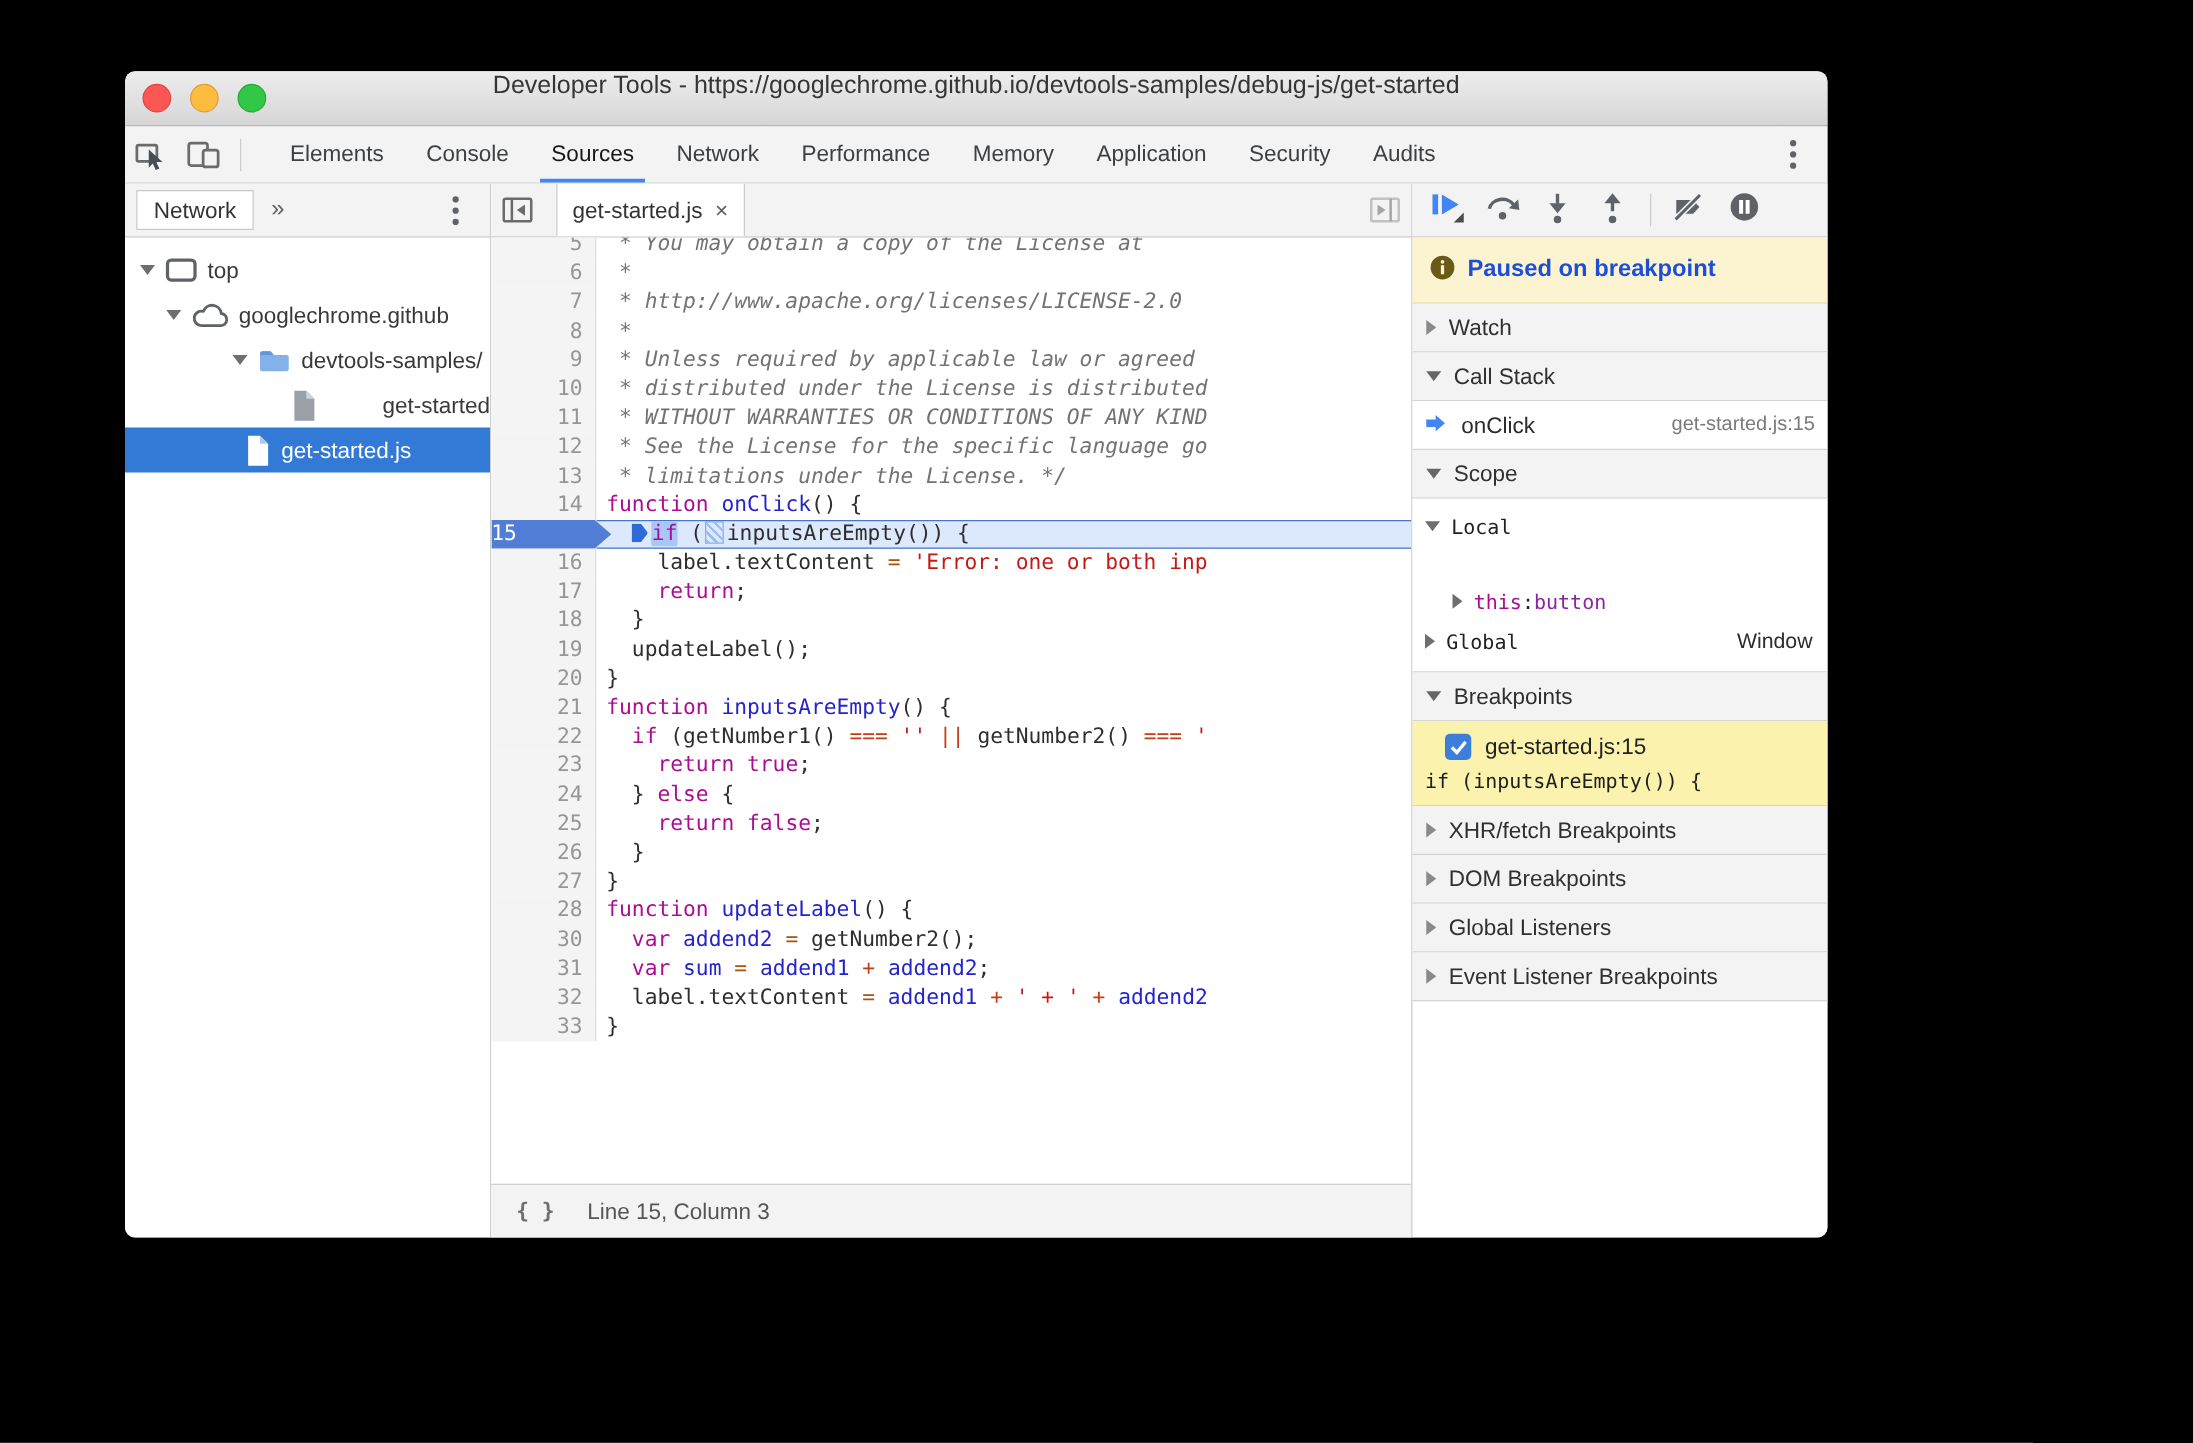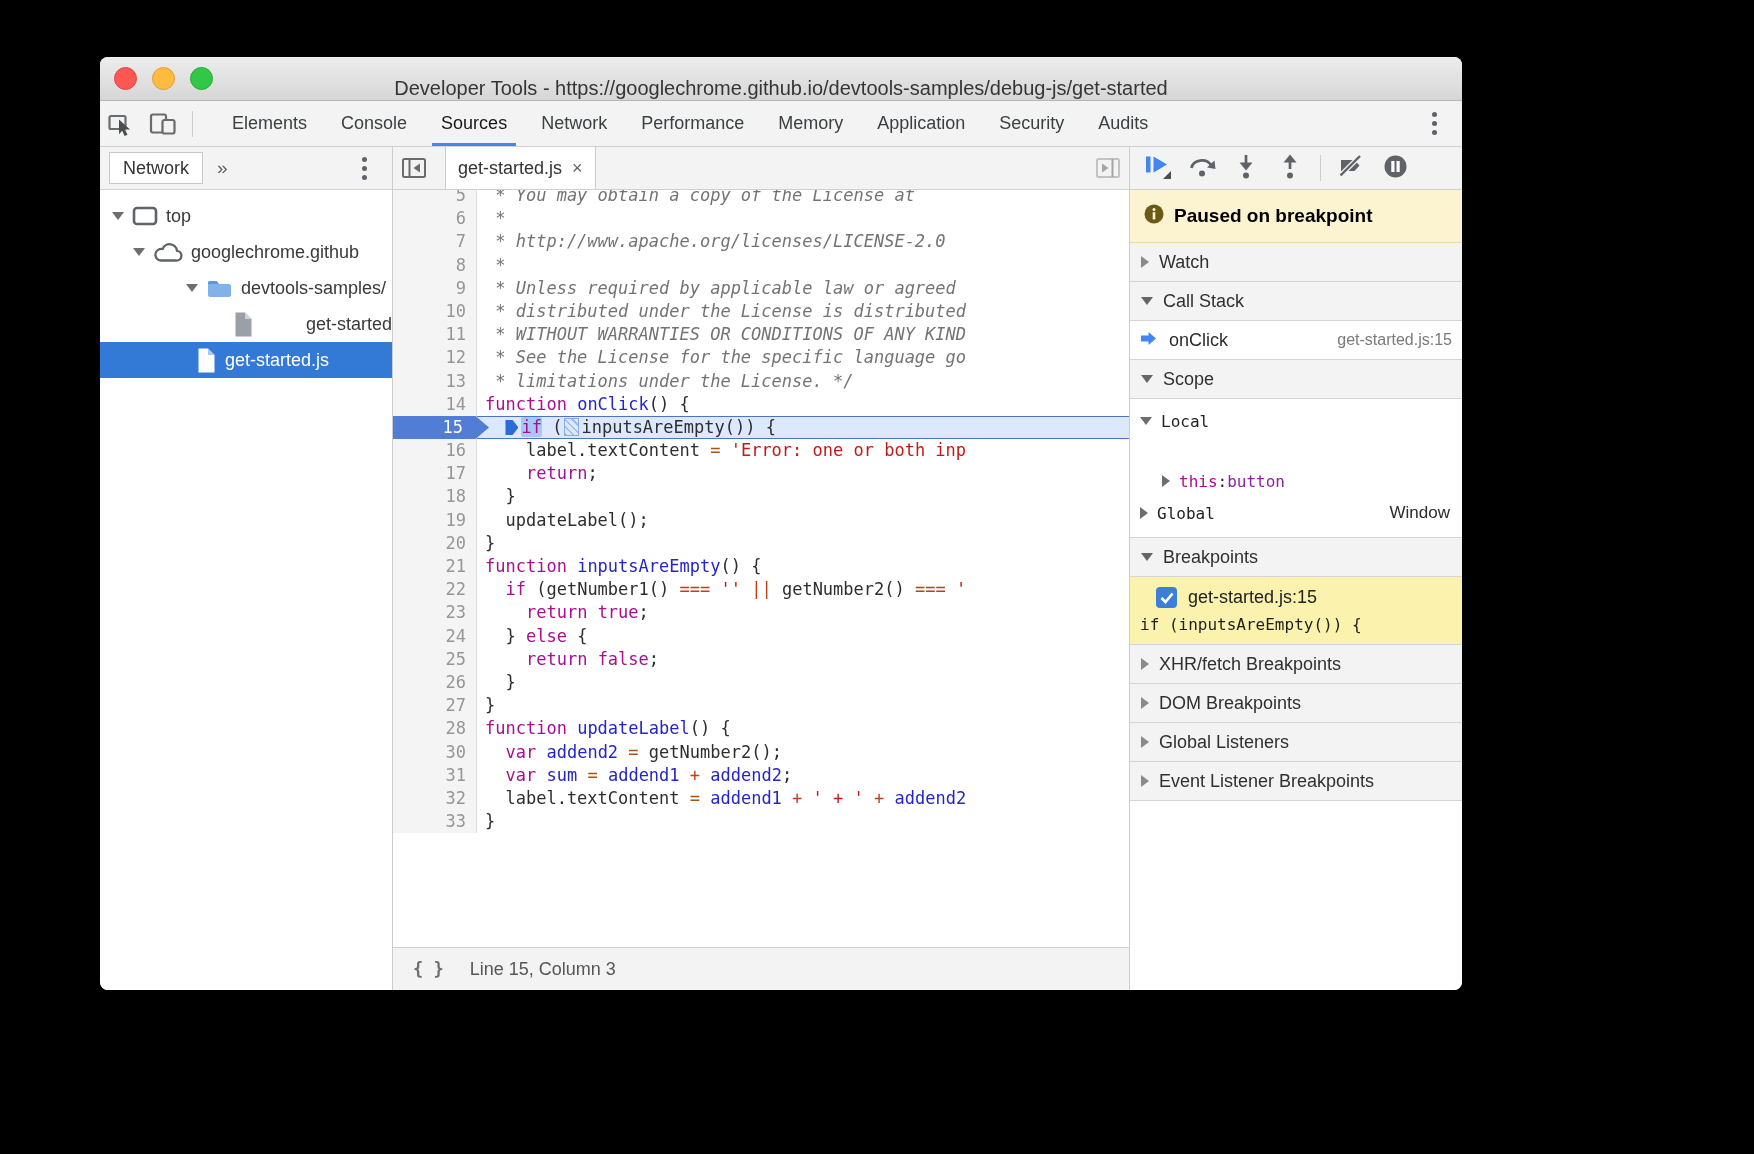--- a/index.html
+++ b/index.html
@@ -3,21 +3,21 @@
 <meta charset="utf-8">
 <style>
   html,body{margin:0;padding:0;background:#000;}
   .stage{position:relative;width:1754px;height:1154px;background:#000;overflow:hidden;
          font-family:"Liberation Sans",sans-serif;}
   .window{position:absolute;left:100px;top:57px;width:1362px;height:933px;background:#fff;
           border-radius:8px;overflow:hidden;display:flex;flex-direction:column;
           box-shadow:0 18px 50px rgba(0,0,0,.55);}
   
   .titlebar{height:43px;flex:0 0 43px;background:linear-gradient(#ededed,#d6d6d6);
-            border-bottom:1px solid #b6b6b6;position:relative;display:flex;align-items:flex-end;justify-content:center;}
+            border-bottom:1px solid #b6b6b6;position:relative;display:flex;align-items:flex-start;justify-content:center;}
   .lights{position:absolute;left:14px;top:0;height:100%;display:flex;align-items:center;gap:15px;}
   .light{width:21px;height:21px;border-radius:50%;}
   .light.red{background:#fc5753;border:1px solid #df4744;}
   .light.yellow{background:#fdbc40;border:1px solid #de9f34;}
   .light.green{background:#33c748;border:1px solid #27aa35;}
   .title{font-size:20px;color:#353535;}
   
   .main-toolbar{height:45px;flex:0 0 45px;background:#f3f3f3;border-bottom:1px solid #d0d0d0;
                 display:flex;align-items:center;}
   .tbtn{width:42px;height:45px;display:flex;align-items:center;justify-content:center;}
@@ -56,21 +56,21 @@
   .close-x{margin-left:10px;color:#5f6368;font-size:18px;}
   .code{flex:1;overflow:hidden;position:relative;font-family:"DejaVu Sans Mono",monospace;font-size:17px;}
   .code-inner{margin-top:-6px;}
   .code-row{display:flex;height:23.2px;line-height:23.2px;white-space:pre;}
   .gutter{width:84px;flex:0 0 84px;background:#f4f4f4;border-right:1px solid #ddd;
           text-align:right;padding-right:10px;box-sizing:border-box;color:#969696;position:relative;}
   .code-text{padding-left:8px;flex:1;color:#2e2e2e;overflow:hidden;}
   .code-row.current .code-text{background:#dce8fb;
       box-shadow:inset 0 1px 0 0 #4a74c9, inset 0 -1px 0 0 #4a74c9;}
   .gutter-tag{position:absolute;left:0;top:0;bottom:0;width:96px;background:#527dd6;color:#fff;
-      clip-path:polygon(0 0,86% 0,100% 50%,86% 100%,0 100%);text-align:right;padding-right:26px;box-sizing:border-box;}
+      clip-path:polygon(0 0,86% 0,100% 50%,86% 100%,0 100%);text-align:left;padding-right:26px;box-sizing:border-box;}
   .c-cm{color:#737373;font-style:italic;}
   .c-kw{color:#aa0d91;}
   .c-kwh{color:#aa0d91;background:#a8c7f7;border-radius:2px;}
   .c-df{color:#2424cc;}
   .c-vr{color:#2424cc;}
   .c-st{color:#c41a16;}
   .c-op{color:#a8540f;}
   .c-o2{color:#c03f14;}
   .c-pl{color:#2e2e2e;}
   .exec-arrow{display:inline-block;width:13px;height:15px;background:#2e6bd6;vertical-align:-2px;
@@ -80,21 +80,21 @@
   .statusbar{height:42px;flex:0 0 42px;background:#f3f3f3;border-top:1px solid #d0d0d0;
              display:flex;align-items:center;font-size:18px;color:#565656;}
   .braces{font-family:"DejaVu Sans Mono",monospace;font-weight:bold;color:#6e6e6e;margin:0 26px 0 20px;font-size:17px;}
   
   .right-pane{width:332px;flex:0 0 332px;border-left:1px solid #ccc;display:flex;flex-direction:column;background:#fff;}
   .dbg-toolbar{height:42px;flex:0 0 42px;background:#f3f3f3;border-bottom:1px solid #d0d0d0;
                display:flex;align-items:center;padding-left:6px;}
   .dbg-btn{width:44px;height:40px;display:flex;align-items:center;justify-content:center;}
   .paused{height:52px;flex:0 0 52px;background:#fcf3d0;border-bottom:1px solid #e7dba8;
           display:flex;align-items:center;padding-left:14px;}
-  .paused-label{font-size:19px;font-weight:bold;color:#000000;margin-left:10px;}
+  .paused-label{font-size:19px;font-weight:bold;color:#1d4ed8;margin-left:10px;}
   .sec-header{height:38px;background:#f3f3f3;border-bottom:1px solid #d4d4d4;display:flex;
               align-items:center;padding-left:11px;font-size:18px;color:#303030;}
   .sec-header .tri-d,.sec-header .tri-r{margin-right:10px;}
   .sec-header .tri-d{border-top-color:#666;}
   .sec-header .tri-r{border-left-color:#8a8a8a;}
   .cs-row{height:38px;display:flex;align-items:center;background:#fff;border-bottom:1px solid #d4d4d4;
           font-size:18px;color:#2c2c2c;padding:0 10px;}
   .cs-loc{margin-left:auto;color:#7a7a7a;font-size:16px;}
   .scope-block{background:#fff;border-bottom:1px solid #d4d4d4;padding:6px 0 8px 0;
                font-family:"DejaVu Sans Mono",monospace;font-size:16px;color:#222;}

